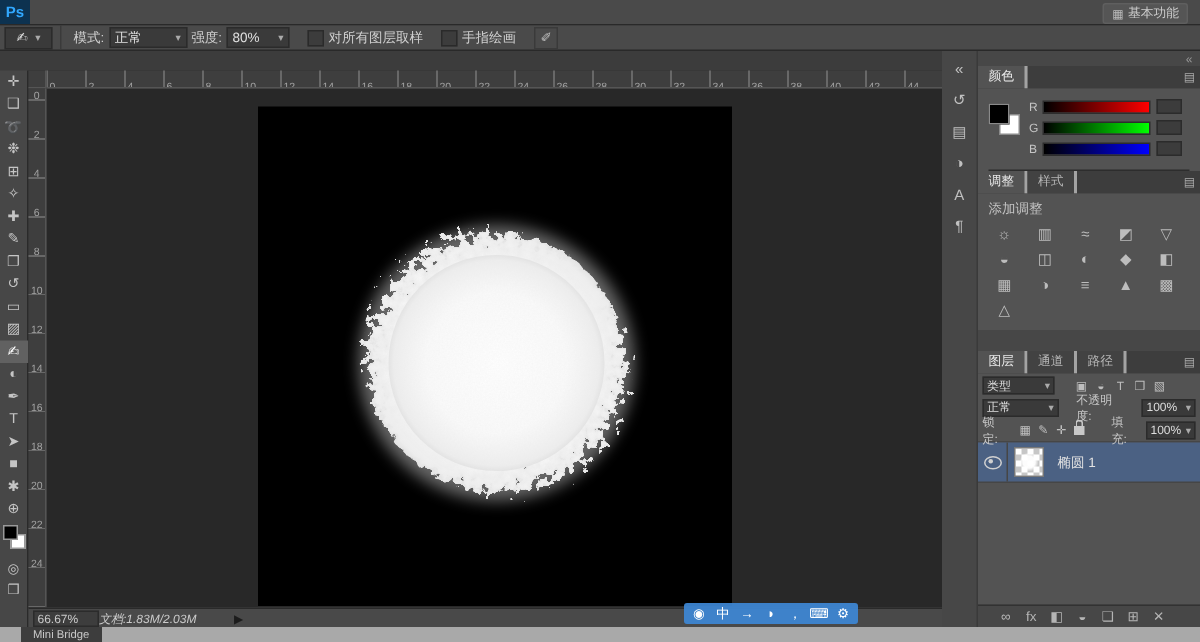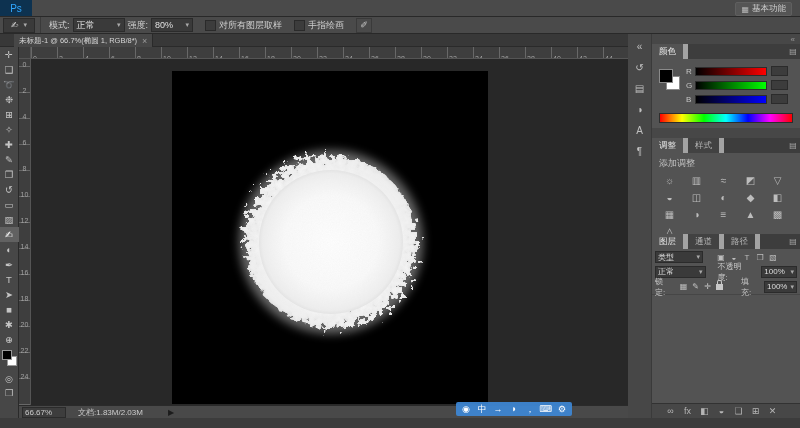--- a/index.html
+++ b/index.html
@@ -2,21 +2,21 @@
 <html><head>
 <meta charset="utf-8">
 <style>
   html,body{margin:0;padding:0;background:#222;}
   .app{position:relative;width:800px;height:428px;background:#3c3c3c;overflow:hidden;
        font-family:"Liberation Sans","DejaVu Sans",sans-serif;color:#cfcfcf;user-select:none;}
 
   
   .menu-bar{position:absolute;left:0;top:0;width:800px;height:17px;background:#4a4a4a;
             border-bottom:1px solid #292929;display:flex;align-items:center;box-sizing:border-box;}
-  .ps-logo{width:32px;height:16px;background:#0d3250;color:#31a8ff;font-weight:normal;font-size:10px;
+  .ps-logo{width:20px;height:16px;background:#0d3250;color:#31a8ff;font-weight:bold;font-size:10px;
            display:flex;align-items:center;justify-content:center;}
   .menu-list{display:flex;height:16px;}
   .menu-item{padding:0 5px;font-size:9px;line-height:16px;color:#d8d8d8;white-space:nowrap;}
   .workspace{position:absolute;right:8px;top:2px;height:12px;border:1px solid #5f5f5f;border-radius:2px;
              display:flex;align-items:center;gap:3px;padding:0 5px;font-size:8.5px;color:#ccc;background:#555;}
   .ws-grid{font-size:8px;color:#bbb;}
 
   
   .options-bar{position:absolute;left:0;top:17px;width:800px;height:17px;background:#4a4a4a;
                border-bottom:1px solid #292929;display:flex;align-items:center;font-size:9px;box-sizing:border-box;}
@@ -63,37 +63,37 @@
               background-image:repeating-linear-gradient(0deg,#686868 0 1px,transparent 1px 26px);}
   .rl-num{display:block;height:26px;font-size:7px;color:#a2a2a2;text-align:center;line-height:9px;padding-top:1px;box-sizing:border-box;}
   .canvas{position:absolute;left:153px;top:24px;width:316px;height:333px;background:#000;}
   .fur-svg{position:absolute;left:44px;top:56px;}
 
   
   .status-bar{position:absolute;left:19px;top:405px;width:609px;height:13px;background:#494949;border-top:1px solid #2a2a2a;
               display:flex;align-items:center;font-size:8px;color:#ccc;box-sizing:border-box;}
   .zoom-box{margin-left:3px;width:40px;height:9px;background:#3d3d3d;border:1px solid #2b2b2b;
             display:flex;align-items:center;padding-left:2px;}
-  .doc-info{margin-left:12px;white-space:nowrap;}
+  .doc-info{margin-left:0;white-space:nowrap;font-style:italic;}
   .status-arrow{margin-left:25px;color:#1c1c1c;font-size:8px;}
 
   
   .right-dock{position:absolute;left:628px;top:34px;width:172px;height:384px;background:#474747;}
   .icon-strip{position:absolute;left:0;top:0;width:24px;height:384px;border-right:1px solid #3a3a3a;box-sizing:border-box;
               display:flex;flex-direction:column;align-items:center;padding-top:4px;}
   .strip-icon{width:20px;height:17px;display:flex;align-items:center;justify-content:center;font-size:10px;color:#c0c0c0;margin-bottom:4px;}
   .panels{position:absolute;left:24px;top:0;width:148px;height:384px;}
   .dock-header{height:10px;display:flex;justify-content:flex-end;align-items:center;padding-right:5px;font-size:8px;color:#999;}
   .panel{position:absolute;left:0;width:148px;}
   #p-color{top:10px;height:84px;}
-  #p-adjust{top:104px;height:134px;}
+  #p-adjust{top:80px;height:134px;}
   #p-layers{top:200px;height:184px;}
   .tab-row{height:15px;background:#3d3d3d;display:flex;align-items:stretch;}
   .ptabs{display:flex;flex:1;}
-  .ptab{padding:0 7px;font-size:8.5px;line-height:15px;color:#b5b5b5;background:#424242;border-right:5px solid #a3a3a3;white-space:nowrap;}
+  .ptab{padding:0 7px;font-size:8.5px;line-height:15px;color:#b5b5b5;background:#424242;border-right:2px solid #a3a3a3;white-space:nowrap;font-family:Liberation Mono, monospace;}
   .ptab-active{background:#535353;color:#e8e8e8;}
   .pmenu{width:14px;font-size:8px;color:#aaa;text-align:center;line-height:15px;}
   .pbody{background:#535353;position:relative;}
   #p-color .pbody{height:69px;}
   .swatch-front{position:absolute;left:7px;top:10px;width:12px;height:12px;background:#000;border:1px solid #8a8a8a;z-index:2;}
   .swatch-back{position:absolute;left:14px;top:17px;width:12px;height:12px;background:#fff;border:1px solid #8a8a8a;}
   .color-sliders{position:absolute;left:34px;top:7px;}
   .cs-row{display:flex;align-items:center;margin-bottom:4px;}
   .cs-label{width:9px;font-size:8px;color:#c5c5c5;}
   .cs-bar{width:70px;height:7px;border:1px solid #2d2d2d;}
@@ -175,26 +175,20 @@
       <span>80%</span>
       <span class="caret">▾</span>
     </div>
     <span class="checkbox"></span>
     <span>对所有图层取样</span>
     <span class="checkbox"></span>
     <span>手指绘画</span>
     <div class="press-icon">✐</div>
   </div>
 
-  <div class="tab-bar">
-    <div class="doc-tab">
-      <span class="doc-title">未标题-1 @ 66.7%(椭圆 1, RGB/8*)</span>
-      <span class="tab-close">×</span>
-    </div>
-  </div>
 
   <div class="tools-col">
     <div style="display:flex;flex-direction:column;align-items:center;">
         <div class="tool">✛</div>
         <div class="tool">❑</div>
         <div class="tool">➰</div>
         <div class="tool">❉</div>
         <div class="tool">⊞</div>
         <div class="tool">✧</div>
         <div class="tool">✚</div>
@@ -396,35 +390,47 @@
                   <span class="lockshape"></span>
                 </div>
               </span>
             <span style="margin-left:4px;">填充:</span>
             <div class="sel sel-fill">
               <span>100%</span>
               <span class="caret">▾</span>
             </div>
           </div>
           <div class="layer-list">
+              <div class="layer-row row-selected">
+                <div class="eye-box">
+                  <span class="eye"></span>
+                </div>
+                <div class="thumb-box">
+                  <span class="thumb thumb-ellipse"></span>
+                </div>
+                <div class="layer-label">椭圆 1</div>
+              </div>
             </div>
           <div class="layers-bottom-bar">
               <div class="lb-icon">∞</div>
               <div class="lb-icon">fx</div>
               <div class="lb-icon">◧</div>
               <div class="lb-icon">◒</div>
               <div class="lb-icon">❏</div>
               <div class="lb-icon">⊞</div>
               <div class="lb-icon">✕</div>
             </div>
         </div>
       </div>
     </div>
   </div>
 
+  <div class="bottom-strip">
+    <div class="mini-bridge">Mini Bridge</div>
+  </div>
 
   <div class="ime-bar">
       <div class="ime-icon">◉</div>
       <div class="ime-icon">中</div>
       <div class="ime-icon">→</div>
       <div class="ime-icon">◗</div>
       <div class="ime-icon">，</div>
       <div class="ime-icon">⌨</div>
       <div class="ime-icon">⚙</div>
     </div>

